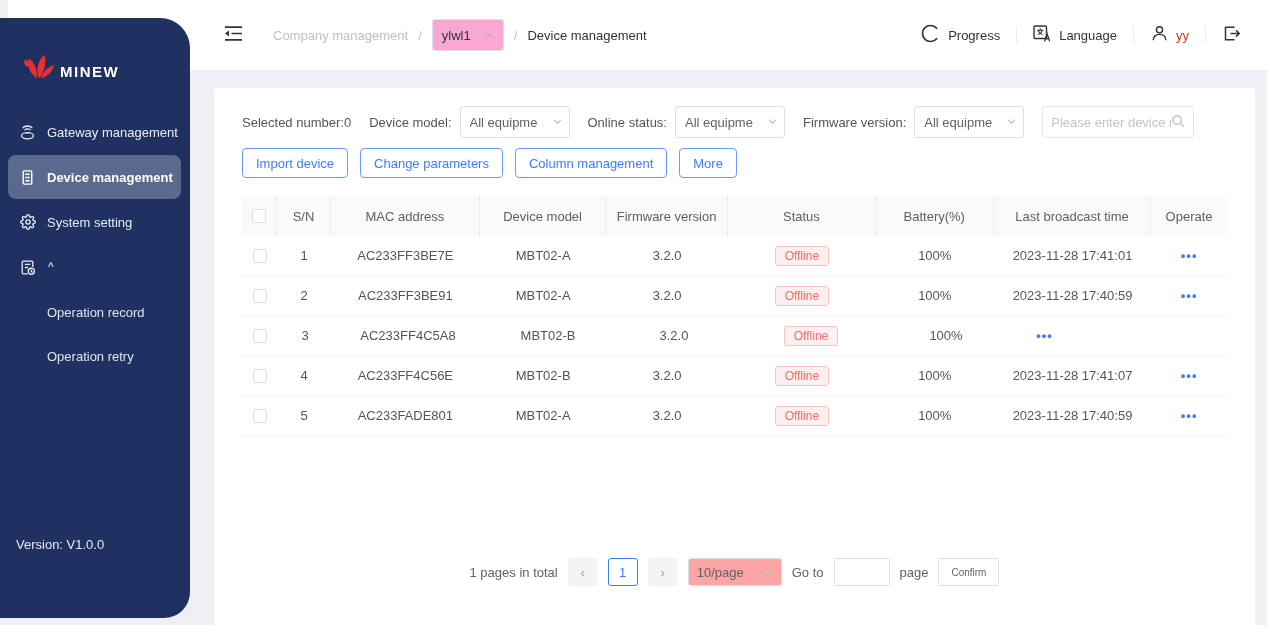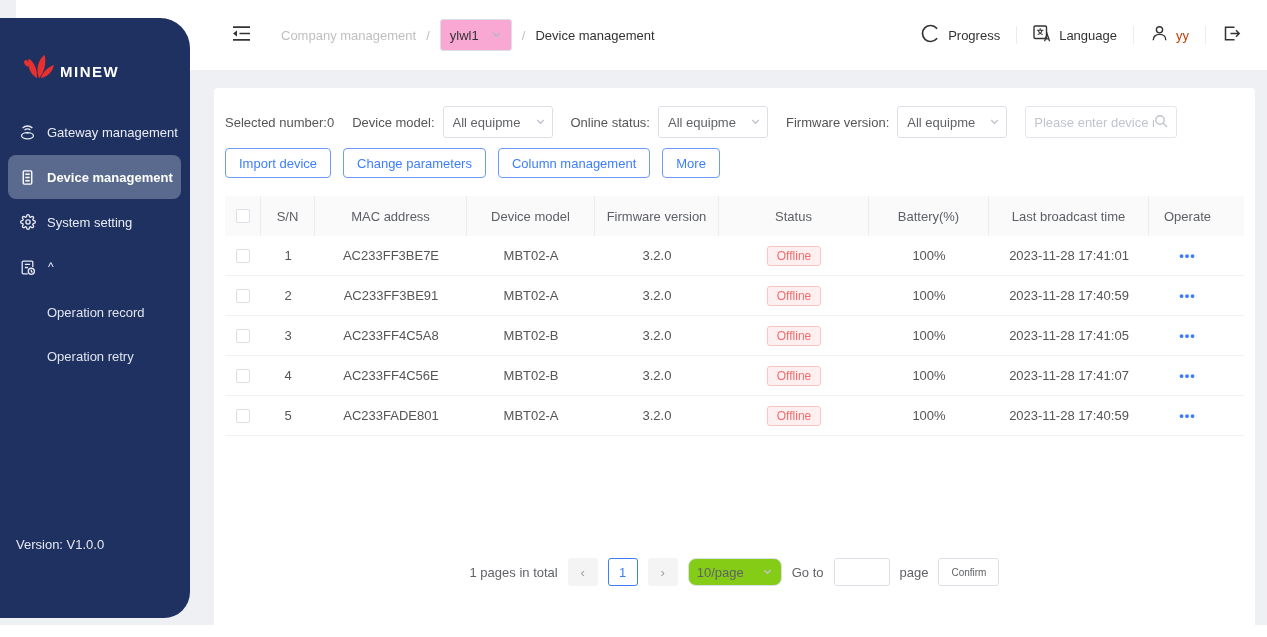--- a/index.html
+++ b/index.html
@@ -3,21 +3,21 @@
 <meta charset="utf-8">
 <style>
   * { margin:0; padding:0; box-sizing:border-box; }
   html,body { width:1267px; height:637px; }
   body {
     font-family:"Liberation Sans","DejaVu Sans",sans-serif;
     background:#eef0f4; position:relative; overflow:hidden; font-size:13px; color:#333;
   }
   
   .topbar {
-    position:absolute; top:0; left:16px; right:0; height:70px; background:#fff;
+    position:absolute; top:0; left:8px; right:0; height:70px; background:#fff;
     display:flex; align-items:center; padding:0 26px 0 216px; z-index:5;
   }
   .fold-btn { display:flex; align-items:center; margin-right:30px; cursor:pointer; }
   .breadcrumb { display:flex; align-items:center; gap:10px; }
   .crumb-muted { color:#bfbfbf; }
   .crumb-sep { color:#bfbfbf; }
   .crumb-current { color:#333; }
   .company-select {
     width:72px; height:32px; border:1px solid #dcdfe6; border-radius:3px;
     display:flex; align-items:center; justify-content:space-between; padding:0 9px; background:#f9a8d4; cursor:pointer;
@@ -40,21 +40,21 @@
   }
   .menu-item.active { background:#5a6a8e; border-radius:8px; margin:0 9px 1px 8px; padding-left:11px; color:#fff; font-weight:bold; }
   .menu-item .mi-icon { width:17px; display:flex; justify-content:center; }
   .caret-up { font-size:12px; margin-left:1px; }
   .submenu-item { height:44px; display:flex; align-items:center; padding-left:47px; cursor:pointer; font-size:13px; color:#dfe4f0; }
   .version { position:absolute; left:16px; bottom:66px; color:#e6e9f2; font-size:13px; }
   .bottom-strip { position:absolute; left:0; right:0; top:625px; height:12px; background:#fff; z-index:1; }
   
   .card {
     position:absolute; left:214px; top:88px; width:1041px; height:549px;
-    background:#fff; border-radius:4px 4px 0 0; padding:18px 11px; z-index:2;
+    background:#fff; border-radius:4px 4px 0 0; padding:18px 28px; z-index:2;
   }
   .filters { display:flex; align-items:center; color:#555; }
   .filters .flabel { margin-right:8px; }
   .filters .gap { width:18px; }
   .sel {
     width:110px; height:32px; border:1px solid #dcdfe6; border-radius:3px; background:#fff;
     display:flex; align-items:center; justify-content:space-between; padding:0 6px 0 9px; cursor:pointer;
   }
   .sel .sel-val { color:#606266; white-space:nowrap; overflow:hidden; max-width:84px; }
   .search-box {
@@ -93,21 +93,21 @@
   }
   .pg-btn {
     width:30px; height:28px; background:#f4f4f5; border:none; border-radius:3px;
     color:#9a9da3; display:flex; align-items:center; justify-content:center; cursor:pointer; font-size:13px;
   }
   .pg-num {
     width:30px; height:28px; background:#fff; border:1px solid #3d7efe; border-radius:3px;
     color:#3d7efe; display:flex; align-items:center; justify-content:center; cursor:pointer;
   }
   .pg-size {
-    width:94px; height:28px; border:1px solid #dcdfe6; border-radius:8px; background:#84cc16;
+    width:94px; height:28px; border:1px solid #dcdfe6; border-radius:3px; background:#fca5a5;
     display:flex; align-items:center; justify-content:space-between; padding:0 8px; cursor:pointer; color:#606266;
   }
   .pg-goto-input { width:56px; height:28px; border:1px solid #dcdfe6; border-radius:3px; outline:none; padding:0 6px; font-family:inherit; font-size:13px; }
   .pg-confirm { height:28px; padding:0 12px; background:#fff; border:1px solid #dcdfe6; border-radius:3px; color:#606266; font-size:10px; font-family:inherit; cursor:pointer; }
 </style>
 </head>
 <body>
 
 <header class="topbar">
   <div class="fold-btn">
@@ -340,21 +340,20 @@
           <span class="checkbox"></span>
         </div>
         <div class="cell col-sn">3</div>
         <div class="cell col-mac">AC233FF4C5A8</div>
         <div class="cell col-model">MBT02-B</div>
         <div class="cell col-fw">3.2.0</div>
         <div class="cell col-status">
           <span class="badge">Offline</span>
         </div>
         <div class="cell col-batt">100%</div>
-        <div class="cell col-time">2023-11-28 17:41:05</div>
         <div class="cell col-op">
           <span class="dots">•••</span>
         </div>
       </div>
       <div class="trow tbody-row">
         <div class="cell col-cb">
           <span class="checkbox"></span>
         </div>
         <div class="cell col-sn">4</div>
         <div class="cell col-mac">AC233FF4C56E</div>

